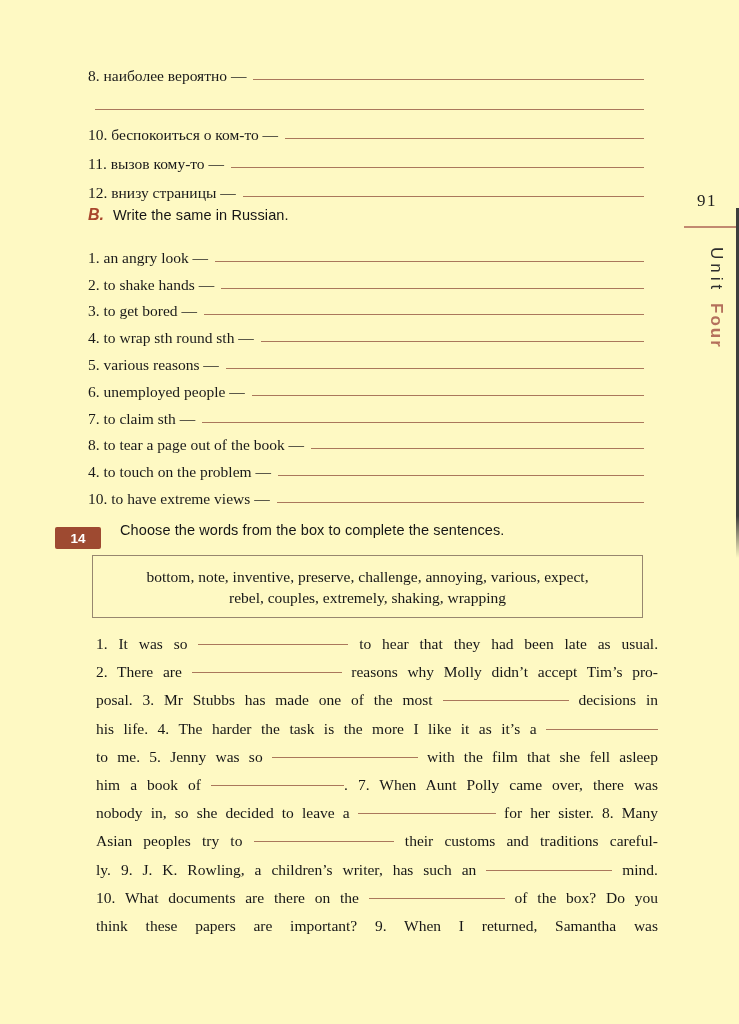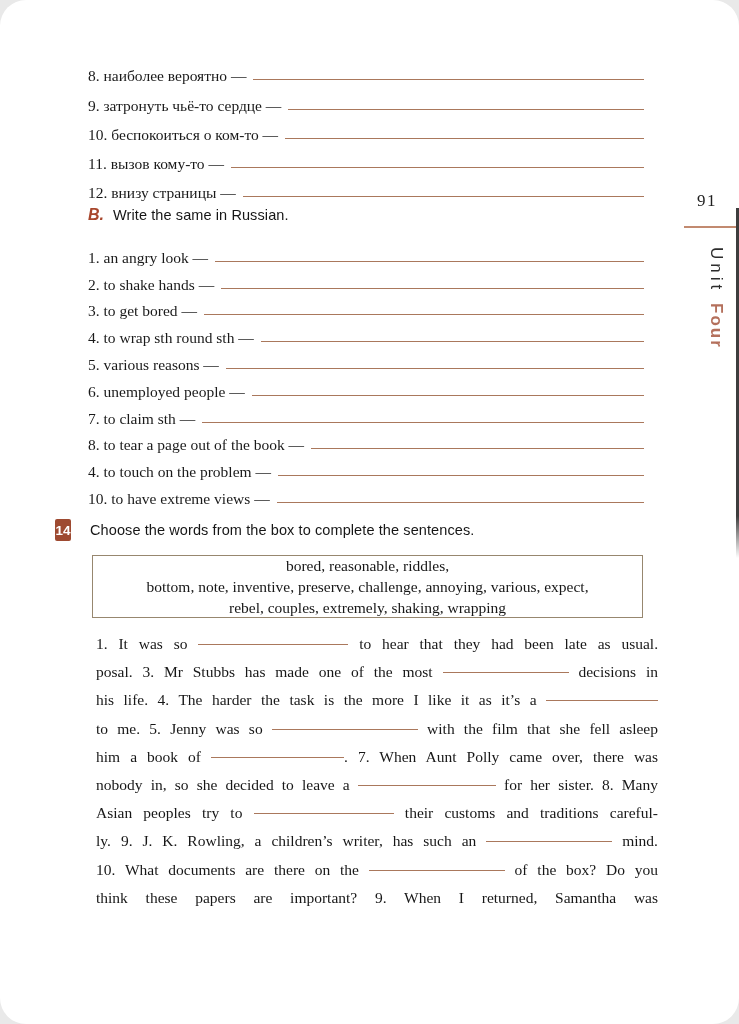--- a/index.html
+++ b/index.html
@@ -1,43 +1,42 @@
 <!DOCTYPE html>
 <html style="--line_color: #aa785c; --marker_color: #a8462c; --badge_bg: #9e4a31; --box_border: #97876f; --sidebar_rule: #c28a70; --unit_four_color: #b4705c;"><head>
 <meta charset="utf-8">
 <style>
   html,body{margin:0;padding:0;background:#e9e9e9;}
   #page{
     position:relative;
     width:739px;height:1024px;
-    background:#ffffff;
+    background:#fef9c3;
     overflow:hidden;
     font-family:"Liberation Serif", serif;
     color:#1a1a1a;
     margin:0 auto;
-    border-radius:26px;
   }
   
   .vlist{position:absolute;left:88px;width:558px;}
   #section-a-list{top:56px;}
   #section-b-list{top:240px;}
   .vrow{display:flex;align-items:flex-end;}
   #section-a-list .vrow{height:29.3px;}
   #section-b-list .vrow{height:26.8px;}
   .vlabel{white-space:nowrap;font-size:15.5px;color:#1a1a1a;}
   .vline{flex:1;border-bottom:1.4px solid var(--line_color);margin:0 2px 5px 7px;}
   
   #section-b-header{position:absolute;left:88px;top:206px;display:flex;align-items:baseline;gap:9px;}
   .b-marker{font-family:"Liberation Sans",sans-serif;font-style:italic;font-weight:bold;font-size:16px;color:var(--marker_color);}
   .sans-instruction{font-family:"Liberation Sans",sans-serif;font-size:14.5px;color:#161616;letter-spacing:.1px;}
   
   #ex14-header{position:absolute;left:55px;top:519px;display:flex;align-items:flex-start;gap:19px;}
-  .badge{width:16px;height:22px;background:var(--badge_bg);color:#ffffff;
+  .badge{width:46px;height:22px;background:var(--badge_bg);color:#ffffff;
          font-family:"Liberation Sans",sans-serif;font-weight:bold;font-size:13.5px;
-         display:flex;align-items:center;justify-content:center;border-radius:2px;}
+         display:flex;align-items:center;justify-content:center;border-radius:2px;margin-top:8px;}
   #ex14-header .sans-instruction{padding-top:3px;}
   
   #word-box{position:absolute;left:92px;top:555px;width:551px;height:63px;
             border:1px solid var(--box_border);box-sizing:border-box;
             display:flex;flex-direction:column;justify-content:center;
             text-align:center;font-size:15.5px;line-height:21px;color:#171717;}
   
   #sentence-block{position:absolute;left:96px;top:630px;width:562px;}
   .sline{height:28.2px;line-height:28.2px;font-size:15.5px;color:#171717;
          text-align:justify;text-align-last:justify;overflow:hidden;}
@@ -60,21 +59,20 @@
 <body>
 
 <div id="page">
 
   <div id="section-a-list" class="vlist">
       <div class="vrow">
         <span class="vlabel">8. наиболее вероятно —</span>
         <span class="vline"></span>
       </div>
       <div class="vrow">
-        <span class="vlabel">9. затронуть чьё-то сердце —</span>
         <span class="vline"></span>
       </div>
       <div class="vrow">
         <span class="vlabel">10. беспокоиться о ком-то —</span>
         <span class="vline"></span>
       </div>
       <div class="vrow">
         <span class="vlabel">11. вызов кому-то —</span>
         <span class="vline"></span>
       </div>
@@ -130,27 +128,27 @@
         <span class="vline"></span>
       </div>
     </div>
 
   <div id="ex14-header">
     <span class="badge">14</span>
     <span class="sans-instruction">Choose the words from the box to complete the sentences.</span>
   </div>
 
   <div id="word-box">
-    <div>bored, reasonable, riddles,</div>
     <div>bottom, note, inventive, preserve, challenge, annoying, various, expect,</div>
     <div>rebel, couples, extremely, shaking, wrapping</div>
   </div>
 
   <div id="sentence-block">
       <div class="sline"><span>1. It was so </span><span class="blank" style="width: 150px;"></span><span> to hear that they had been late as usual.</span></div>
+      <div class="sline"><span>2. There are </span><span class="blank" style="width: 150px;"></span><span> reasons why Molly didn’t accept Tim’s pro-</span></div>
       <div class="sline"><span>posal. 3. Mr Stubbs has made one of the most </span><span class="blank" style="width: 126px;"></span><span> decisions in</span></div>
       <div class="sline"><span>his life. 4. The harder the task is the more I like it as it’s a </span><span class="blank" style="width: 112px;"></span></div>
       <div class="sline"><span>to me. 5. Jenny was so </span><span class="blank" style="width: 146px;"></span><span> with the film that she fell asleep</span></div>
       <div class="sline"><span>him a book of </span><span class="blank" style="width: 133px;"></span><span>. 7. When Aunt Polly came over, there was</span></div>
       <div class="sline"><span>nobody in, so she decided to leave a </span><span class="blank" style="width: 138px;"></span><span> for her sister. 8. Many</span></div>
       <div class="sline"><span>Asian peoples try to </span><span class="blank" style="width: 140px;"></span><span> their customs and traditions careful-</span></div>
       <div class="sline"><span>ly. 9. J. K. Rowling, a children’s writer, has such an </span><span class="blank" style="width: 126px;"></span><span> mind.</span></div>
       <div class="sline"><span>10. What documents are there on the </span><span class="blank" style="width: 136px;"></span><span> of the box? Do you</span></div>
       <div class="sline"><span>think these papers are important? 9. When I returned, Samantha was</span></div>
     </div>

